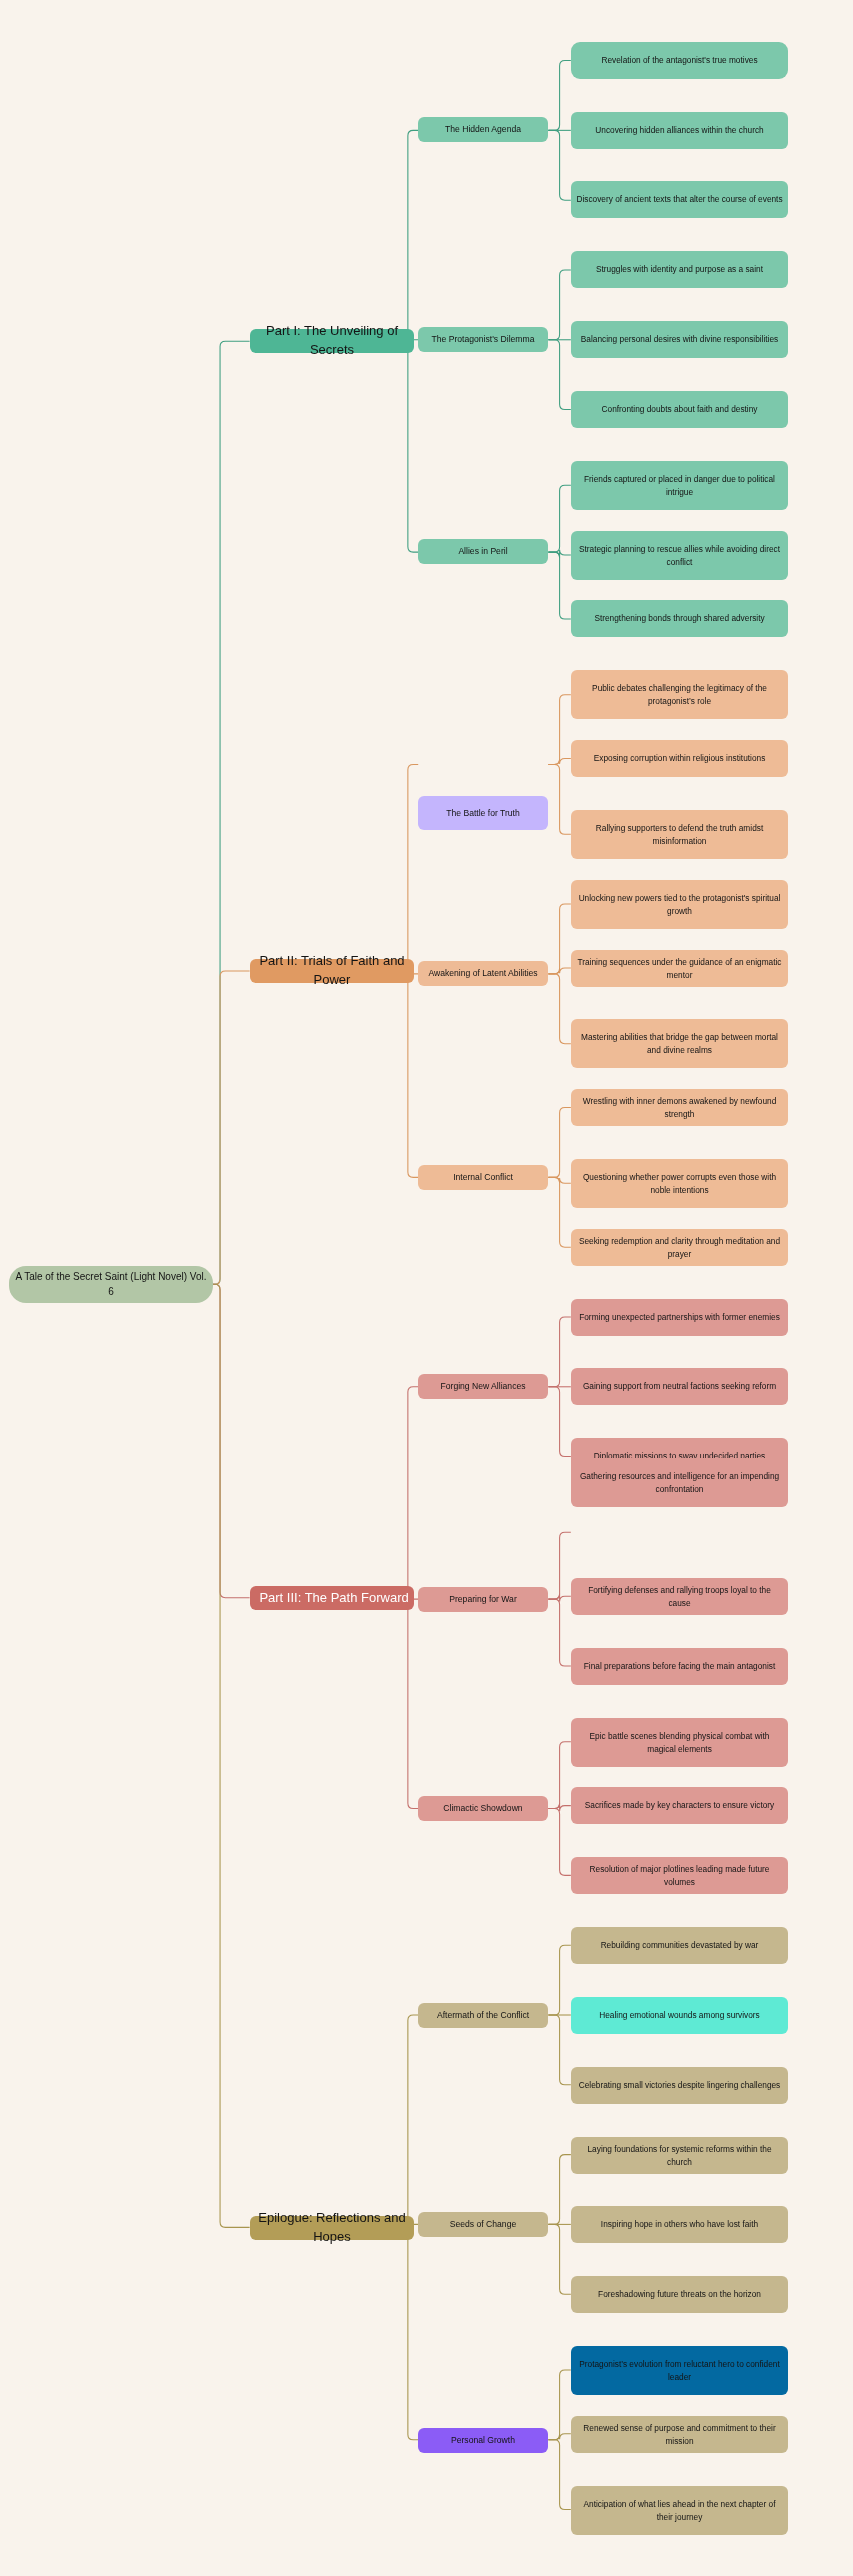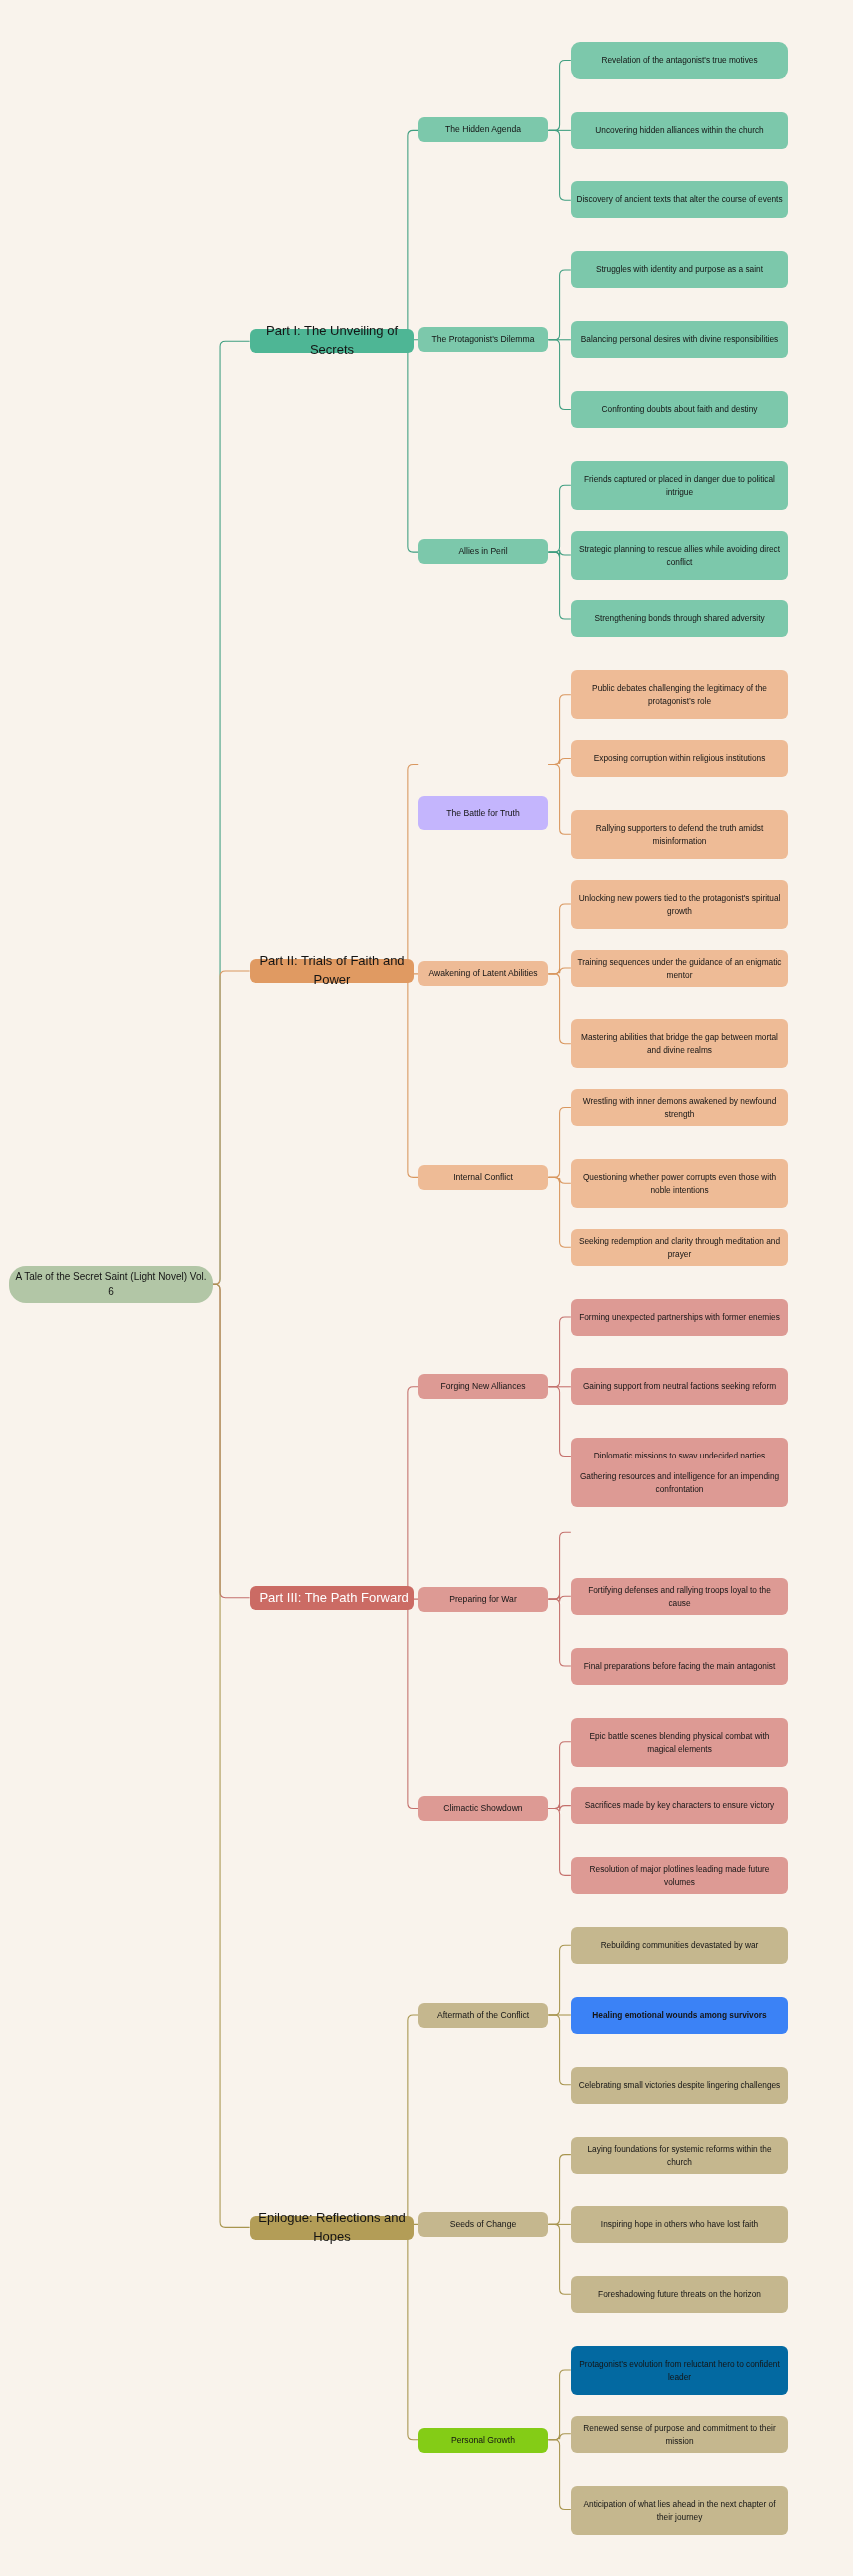--- a/index.html
+++ b/index.html
@@ -225,39 +225,39 @@
       </div>
       <div class="node lvl1" style="height: 24px; top: 2216px; background: rgb(179, 157, 87);">
         <span>Epilogue: Reflections and Hopes</span>
       </div>
       <div class="node lvl2" style="height: 25px; top: 2003px; background: rgb(197, 183, 142);">
         <span>Aftermath of the Conflict</span>
       </div>
       <div class="node lvl3" style="height: 37px; top: 1927px; background: rgb(197, 183, 142);">
         <span>Rebuilding communities devastated by war</span>
       </div>
-      <div class="node lvl3" style="height: 37px; top: 1997px; background: #3b82f6; font-weight: bold;">
+      <div class="node lvl3" style="height: 37px; top: 1997px; background: #5eead4;">
         <span>Healing emotional wounds among survivors</span>
       </div>
       <div class="node lvl3" style="height: 37px; top: 2067px; background: rgb(197, 183, 142);">
         <span>Celebrating small victories despite lingering challenges</span>
       </div>
       <div class="node lvl2" style="height: 25px; top: 2212px; background: rgb(197, 183, 142);">
         <span>Seeds of Change</span>
       </div>
       <div class="node lvl3" style="height: 37px; top: 2137px; background: rgb(197, 183, 142);">
         <span>Laying foundations for systemic reforms within the church</span>
       </div>
       <div class="node lvl3" style="height: 37px; top: 2206px; background: rgb(197, 183, 142);">
         <span>Inspiring hope in others who have lost faith</span>
       </div>
       <div class="node lvl3" style="height: 37px; top: 2276px; background: rgb(197, 183, 142);">
         <span>Foreshadowing future threats on the horizon</span>
       </div>
-      <div class="node lvl2" style="height: 25px; top: 2428px; background: #84cc16;">
+      <div class="node lvl2" style="height: 25px; top: 2428px; background: #8b5cf6;">
         <span>Personal Growth</span>
       </div>
       <div class="node lvl3" style="height: 49px; top: 2346px; background: #0369a1;">
         <span>Protagonist’s evolution from reluctant hero to confident leader</span>
       </div>
       <div class="node lvl3" style="height: 37px; top: 2416px; background: rgb(197, 183, 142);">
         <span>Renewed sense of purpose and commitment to their mission</span>
       </div>
       <div class="node lvl3" style="height: 49px; top: 2486px; background: rgb(197, 183, 142);">
         <span>Anticipation of what lies ahead in the next chapter of their journey</span>

